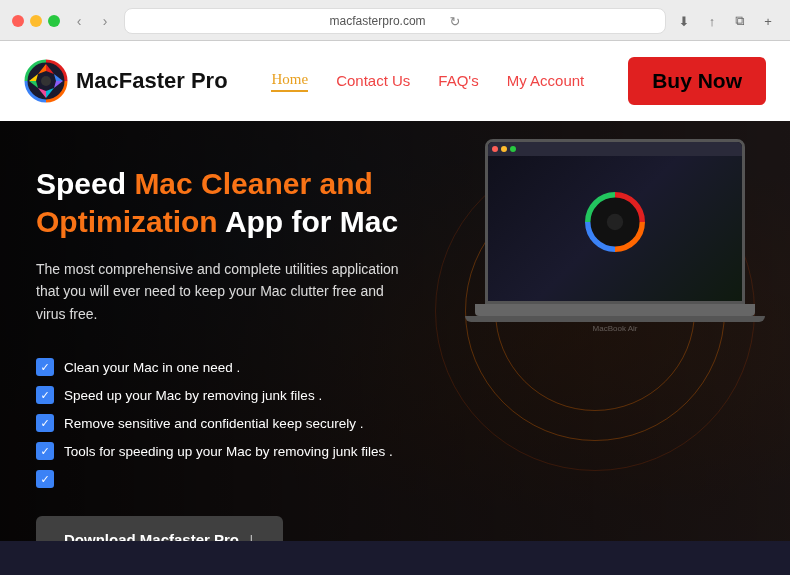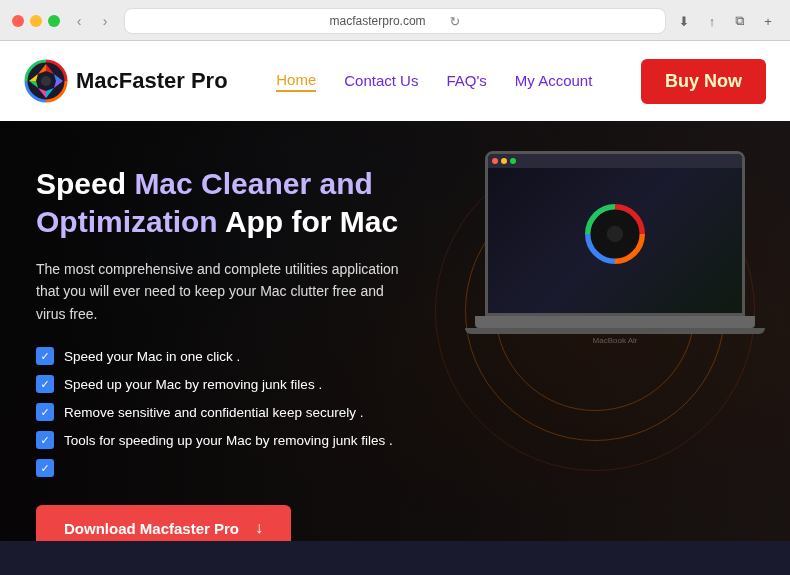--- a/index.html
+++ b/index.html
@@ -106,35 +106,36 @@
       font-weight: 700;
       color: #111;
     }
     .nav-menu {
       display: flex;
       align-items: center;
       gap: 28px;
     }
     .nav-item {
       font-size: 15px;
-      color: #6d28d9;
+      color: #ef4444;
       cursor: pointer;
       text-decoration: none;
       padding-bottom: 2px;
     }
     .nav-item.active {
       color: #e8a020;
       border-bottom: 2px solid #e8a020;
+      font-family: Liberation Serif, serif;
     }
     .buy-btn {
       background: #e02020;
-      color: #fef9c3;
+      color: #000000;
       padding: 12px 24px;
       border-radius: 6px;
-      font-size: 18px;
+      font-size: 21px;
       font-weight: 600;
       cursor: pointer;
       border: none;
     }
 
     
     .hero {
       position: relative;
       height: 420px;
       overflow: hidden;
@@ -164,27 +165,27 @@
       max-width: 460px;
     }
     .hero-title {
       font-size: 30px;
       font-weight: 700;
       color: white;
       line-height: 1.25;
       margin-bottom: 18px;
     }
     .hero-title .highlight {
-      color: #c4b5fd;
+      color: #f97316;
     }
     .hero-desc {
       font-size: 14px;
       color: rgba(255,255,255,0.85);
       line-height: 1.6;
-      margin-bottom: 22px;
+      margin-bottom: 33px;
       max-width: 380px;
     }
     .features-list {
       list-style: none;
       margin-bottom: 28px;
     }
     .features-list li {
       display: flex;
       align-items: center;
       gap: 10px;
@@ -198,39 +199,39 @@
       background: #3b82f6;
       border-radius: 3px;
       display: flex;
       align-items: center;
       justify-content: center;
       flex-shrink: 0;
       font-size: 11px;
       color: white;
     }
     .download-btn {
-      background: #ef4444;
+      background: #404040;
       color: white;
       padding: 14px 28px;
       border-radius: 6px;
       font-size: 15px;
       font-weight: 600;
       cursor: pointer;
       border: none;
       display: inline-flex;
       align-items: center;
-      gap: 16px;
+      gap: 8px;
       margin-bottom: 10px;
     }
 
     
     .laptop-container {
       position: absolute;
       right: 20px;
-      top: 30px;
+      top: 18px;
       z-index: 2;
       width: 310px;
     }
     .laptop-screen {
       width: 260px;
       height: 165px;
       background: #1a1a2e;
       border-radius: 8px 8px 0 0;
       border: 3px solid #555;
       position: relative;
@@ -388,21 +389,21 @@
       <h1 class="hero-title">
         <span>Speed </span><span class="highlight">Mac Cleaner and</span><br>
         <span class="highlight">Optimization</span><span> App for Mac</span>
       </h1>
 
       <p class="hero-desc">The most comprehensive and complete utilities application that you will ever need to keep your Mac clutter free and virus free.</p>
 
       <ul class="features-list">
         <li>
           <div class="check-icon">✓</div>
-          <span>Speed your Mac in one click .</span>
+          <span>Clean your Mac in one need .</span>
         </li>
         <li>
           <div class="check-icon">✓</div>
           <span>Speed up your Mac by removing junk files .</span>
         </li>
         <li>
           <div class="check-icon">✓</div>
           <span>Remove sensitive and confidential keep securely .</span>
         </li>
         <li>

